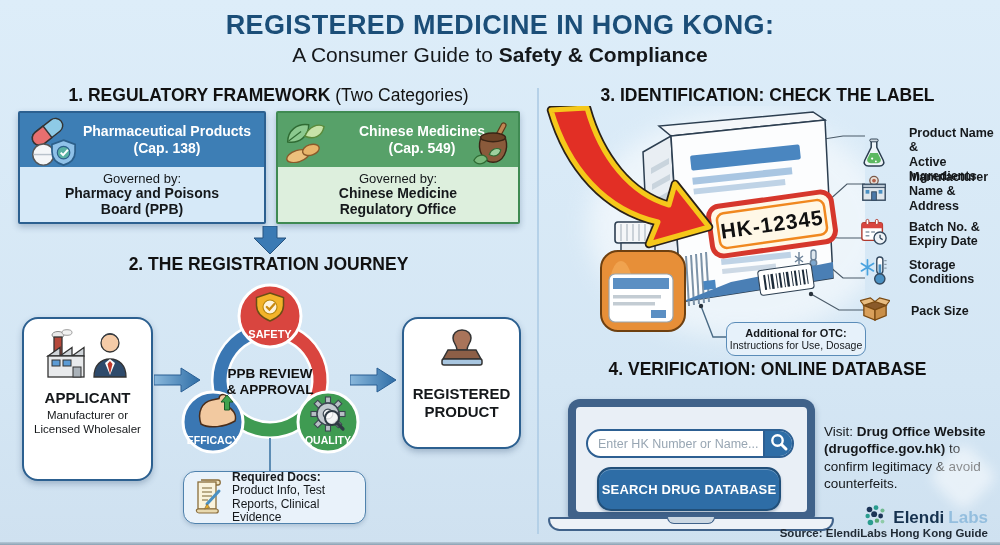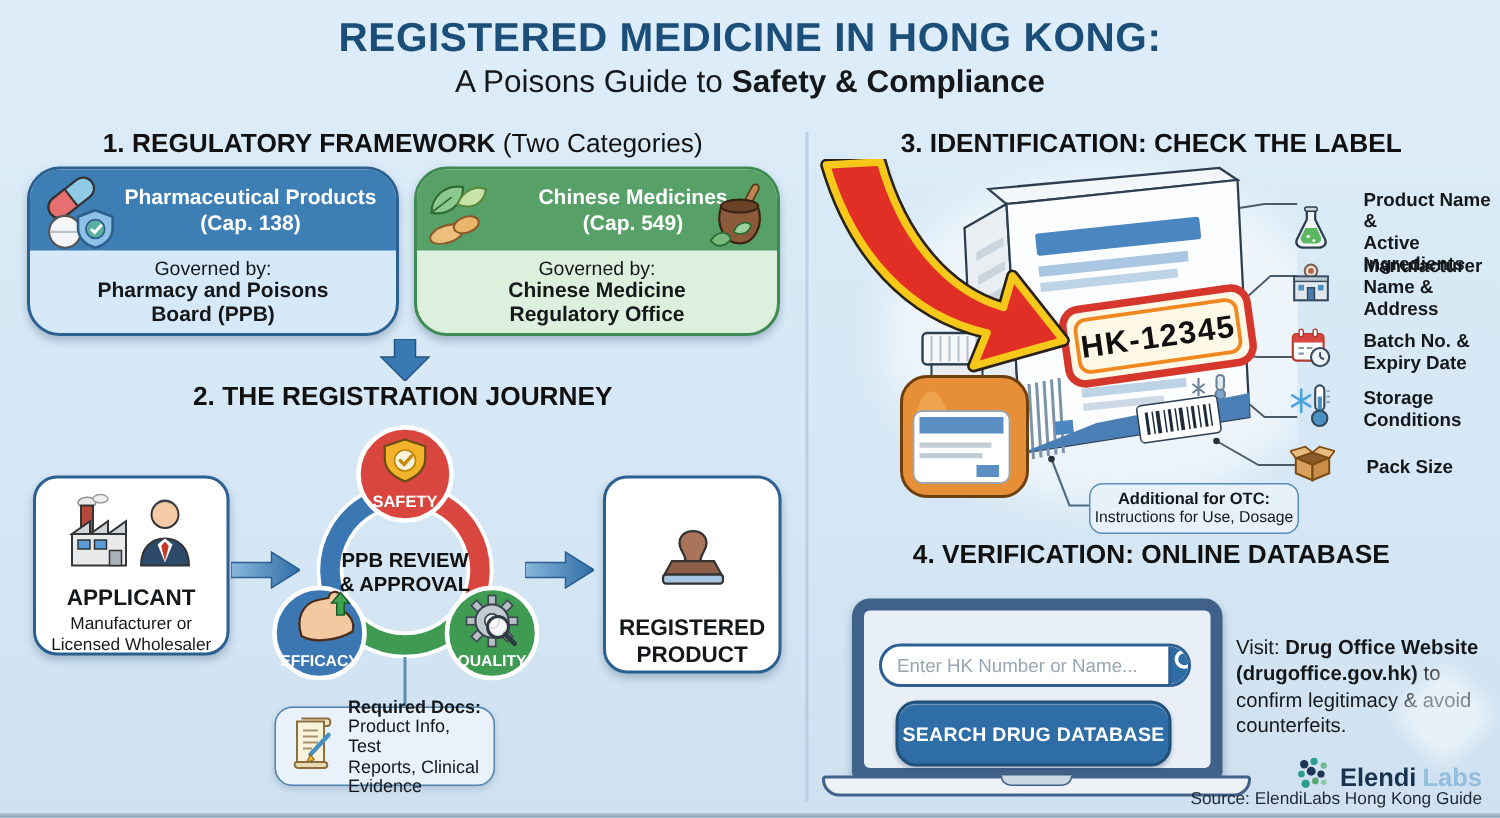--- a/index.html
+++ b/index.html
@@ -12,40 +12,40 @@
   .preline { white-space:pre-line; }
   .main-title { top:10px; left:0; width:100%; font-size:27px; font-weight:800; color:#1b4e78; letter-spacing:.4px; }
   .subtitle { top:43px; left:0; width:100%; font-size:21px; color:#15181b; }
   .sec-head { font-size:17.5px; font-weight:800; color:#111; }
   .sec-head .light { font-weight:400; }
   .s1-head { top:85px; left:0; width:537px; }
   .s2-head { top:254px; left:0; width:537px; }
   .s3-head { top:85px; left:540px; width:455px; }
   .s4-head { top:359px; left:540px; width:455px; }
 
-  .card { border-radius:22px; overflow:hidden; box-shadow:0 3px 6px rgba(40,70,105,.3); }
+  .card { border-radius:2px; overflow:hidden; box-shadow:0 3px 6px rgba(40,70,105,.3); }
   .card-blue { left:18px; top:111px; width:248px; height:113px; border:2px solid #2c6090; background:#d6e9f8; }
   .card-green { left:276px; top:111px; width:244px; height:113px; border:2px solid #3f8a52; background:#ddefdd; }
   .card-head { position:relative; height:54px; display:flex; align-items:center; justify-content:center;
                color:#fff; font-weight:700; font-size:14px; line-height:1.25; text-align:center; }
   .card-blue .card-head { background:#3d7eb5; padding-left:58px; padding-right:8px; }
   .card-green .card-head { background:#57a169; padding-left:48px; }
   .card-body { height:55px; display:flex; flex-direction:column; align-items:center; justify-content:center; }
   .gov-label { font-size:13px; }
   .gov-body { font-size:14px; font-weight:700; line-height:1.12; text-align:center; }
   .card-icon { position:absolute; }
 
   .flow-box { background:#fff; border:2px solid #2c6090; border-radius:16px;
               box-shadow:0 3px 6px rgba(40,70,105,.3); display:flex; flex-direction:column; align-items:center; }
-  .applicant-box { left:22px; top:317px; width:131px; height:120px; padding-top:10px; }
-  .registered-box { left:402px; top:317px; width:119px; height:132px; padding-top:32px; }
+  .applicant-box { left:22px; top:317px; width:131px; height:164px; padding-top:10px; }
+  .registered-box { left:402px; top:317px; width:119px; height:132px; padding-top:8px; }
   .flow-title { font-size:15px; font-weight:800; line-height:1.2; text-align:center; }
   .flow-sub { font-size:11.5px; line-height:1.18; text-align:center; margin-top:2px; }
 
-  .docs-box { left:183px; top:471px; width:147px; height:53px; background:#e9f2fa; border:1.5px solid #4f82ad;
+  .docs-box { left:183px; top:471px; width:183px; height:53px; background:#e9f2fa; border:1.5px solid #4f82ad;
               border-radius:12px; display:flex; align-items:center; gap:6px; padding:4px 8px;
               box-shadow:0 2px 4px rgba(40,70,105,.2); }
   .docs-label { font-size:12px; font-weight:800; }
   .docs-body { font-size:12px; line-height:1.12; }
 
   .divider { left:537px; top:88px; width:2px; height:446px; background:#afccE5; opacity:.85; }
 
   .lbl-row { left:860px; width:138px; display:flex; align-items:center; gap:21px; }
   .lbl-text { font-size:12.5px; font-weight:700; line-height:1.14; }
 
@@ -56,58 +56,58 @@
 
   .laptop-screen { left:568px; top:399px; width:247px; height:119px; background:#40628a;
                    border-radius:12px 12px 3px 3px; box-shadow:0 3px 6px rgba(40,70,105,.35); }
   .laptop-inner { position:absolute; left:8px; top:8px; right:8px; bottom:6px; background:#e9eff6; border-radius:4px; }
   .laptop-base { left:548px; top:517px; width:286px; height:14px; background:#eef2f7; border:2px solid #40628a;
                  border-radius:3px 3px 14px 14px; }
   .laptop-notch { position:absolute; left:50%; top:-2px; transform:translateX(-50%); width:48px; height:7px;
                   background:#ccd8e3; border:1.5px solid #40628a; border-top:none; border-radius:0 0 8px 8px; }
   .search-pill { left:586px; top:429px; width:208px; height:29px; background:#fff; border:2.5px solid #2d5f92;
                  border-radius:16px; display:flex; overflow:hidden; align-items:stretch; }
-  .search-pill input { flex:1; border:none; outline:none; background:transparent; font-size:12.5px; padding:0 20px 0 10px;
+  .search-pill input { flex:1; border:none; outline:none; background:transparent; font-size:12.5px; padding:0 4px 0 10px;
                        color:#4d7c0f; font-family:"Liberation Sans", sans-serif; }
   .search-pill input::placeholder { color:#98a6b3; }
   .search-btn-seg { width:40px; background:#2e6da6; display:flex; align-items:center; justify-content:center;
                     border-left:2px solid #2d5f92; cursor:pointer; }
   .db-button { left:597px; top:467px; width:184px; height:44px; background:#2e6da6; border:2px solid #214f79;
                border-radius:14px; color:#fff; font-weight:800; font-size:13px; letter-spacing:.2px;
                display:flex; align-items:center; justify-content:center; cursor:pointer;
                box-shadow:inset 0 1px 0 rgba(255,255,255,.3), 0 2px 3px rgba(40,70,105,.3);
                font-family:"Liberation Sans", sans-serif; }
   .visit-note { left:824px; top:423px; width:168px; font-size:13.5px; line-height:1.28; }
 
   .sparkle { left:938px; top:452px; width:50px; height:50px; background:#fff; opacity:.5; border-radius:10px;
              transform:rotate(45deg); filter:blur(6px); }
   .brand-row { right:12px; top:503px; display:flex; align-items:center; gap:4px; }
   .brand-a { font-size:17px; font-weight:800; color:#16324f; }
   .brand-b { font-size:17px; font-weight:600; color:#94bede; }
-  .source-line { right:12px; top:527px; font-size:11.5px; color:#1f2933; }
+  .source-line { right:12px; top:527px; font-size:11.5px; color:#1f2933;font-weight:bold; }
   .bottom-edge { left:0; bottom:0; width:100%; height:3px; background:linear-gradient(180deg,#b6c9d8,#8ba1b2); }
   .connector { background:#5d8db5; }
   svg text { font-family:"Liberation Sans", sans-serif; }
 </style>
 </head>
 <body>
 
 <div class="stage">
 
   <svg width="0" height="0" style="position:absolute">
     <defs>
       <linearGradient id="agrad" x1="0" y1="0" x2="1" y2="0">
         <stop offset="0" stop-color="#8ab8dc"></stop>
           <stop offset="1" stop-color="#2e6da6"></stop>
       </linearGradient>
     </defs>
   </svg>
 
   <div class="abs ctr main-title">REGISTERED MEDICINE IN HONG KONG:</div>
-  <div class="abs ctr subtitle"><span>A Poisons Guide to </span><b>Safety &amp; Compliance</b></div>
+  <div class="abs ctr subtitle"><span>A Consumer Guide to </span><b>Safety &amp; Compliance</b></div>
 
   <div class="abs ctr sec-head s1-head"><span>1. REGULATORY FRAMEWORK</span><span class="light"> (Two Categories)</span></div>
 
   <div class="abs card card-blue">
     <div class="card-head">
       <span class="card-icon" style="left:4px; top:4px;">
         <svg width="56" height="52" viewBox="0 0 58 54">
           <g transform="rotate(-38 24 15)">
             <rect x="6" y="8" width="36" height="15" rx="7.5" fill="#8ecae6" stroke="#333" stroke-width="1.5"></rect>
             <path d="M6,15.5 a7.5,7.5 0 0 1 7.5,-7.5 h10.5 v15 h-10.5 a7.5,7.5 0 0 1 -7.5,-7.5 z" fill="#e76f6f" stroke="#333" stroke-width="1.5"></path>

